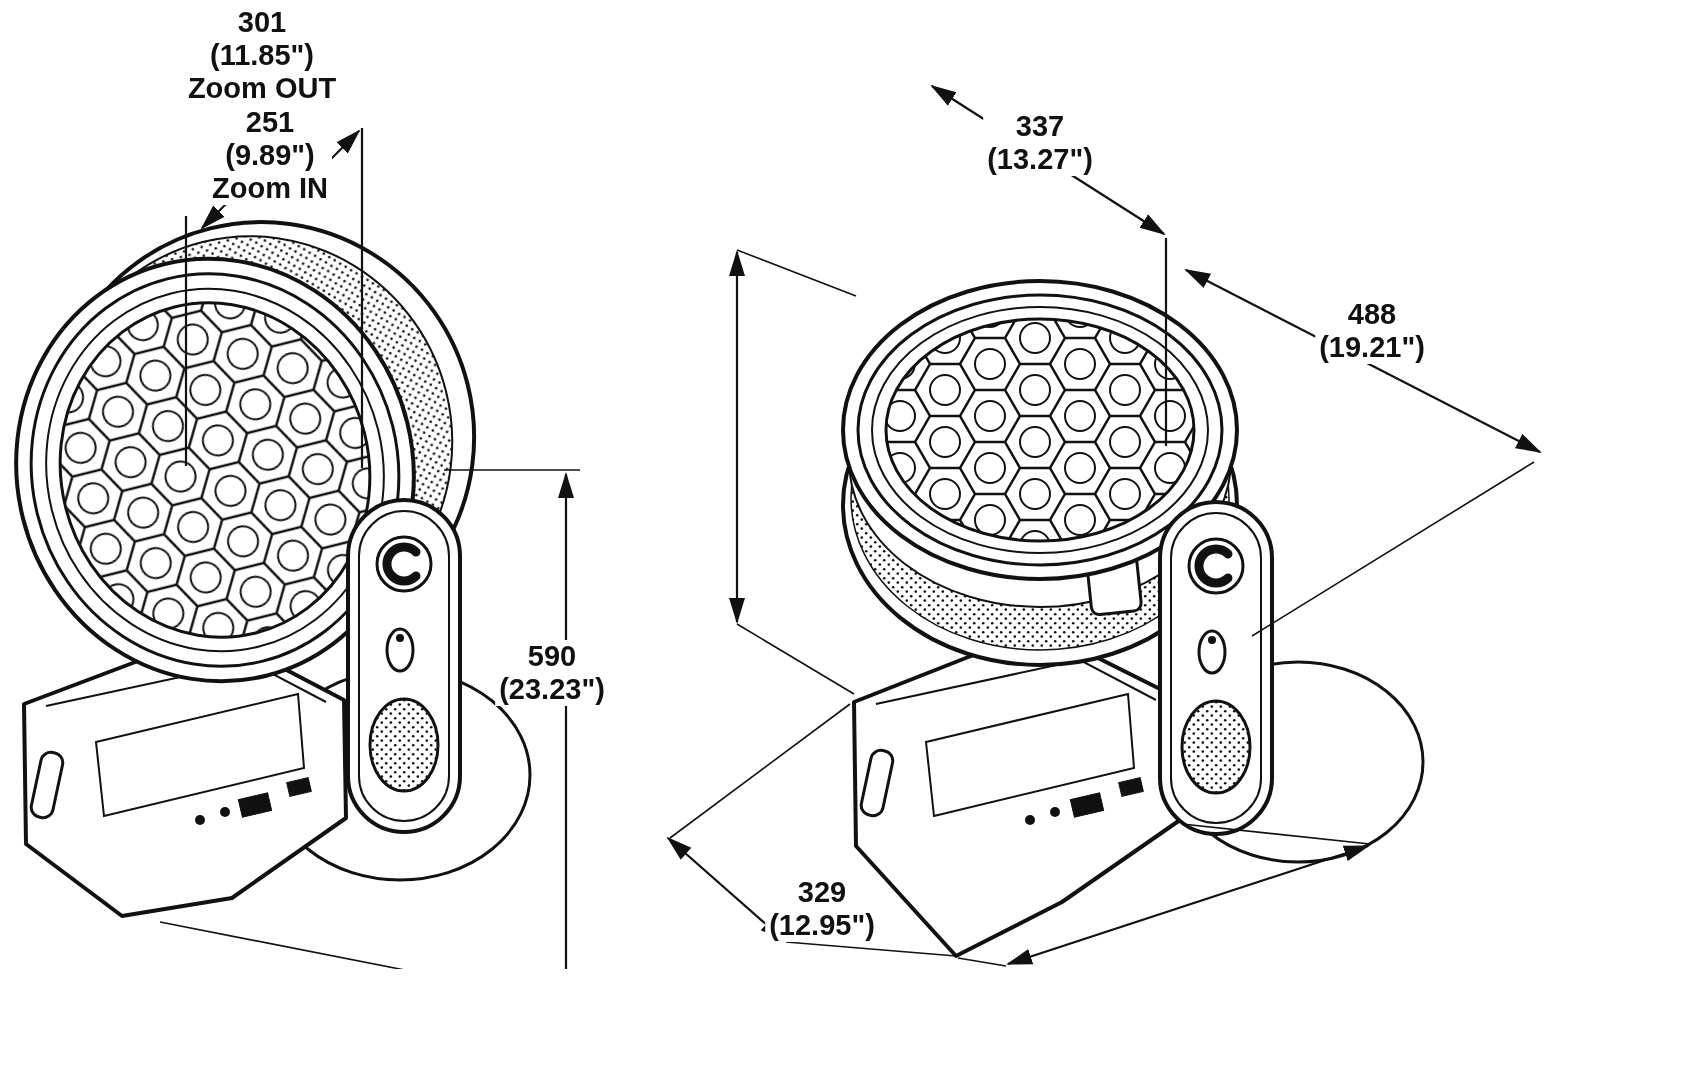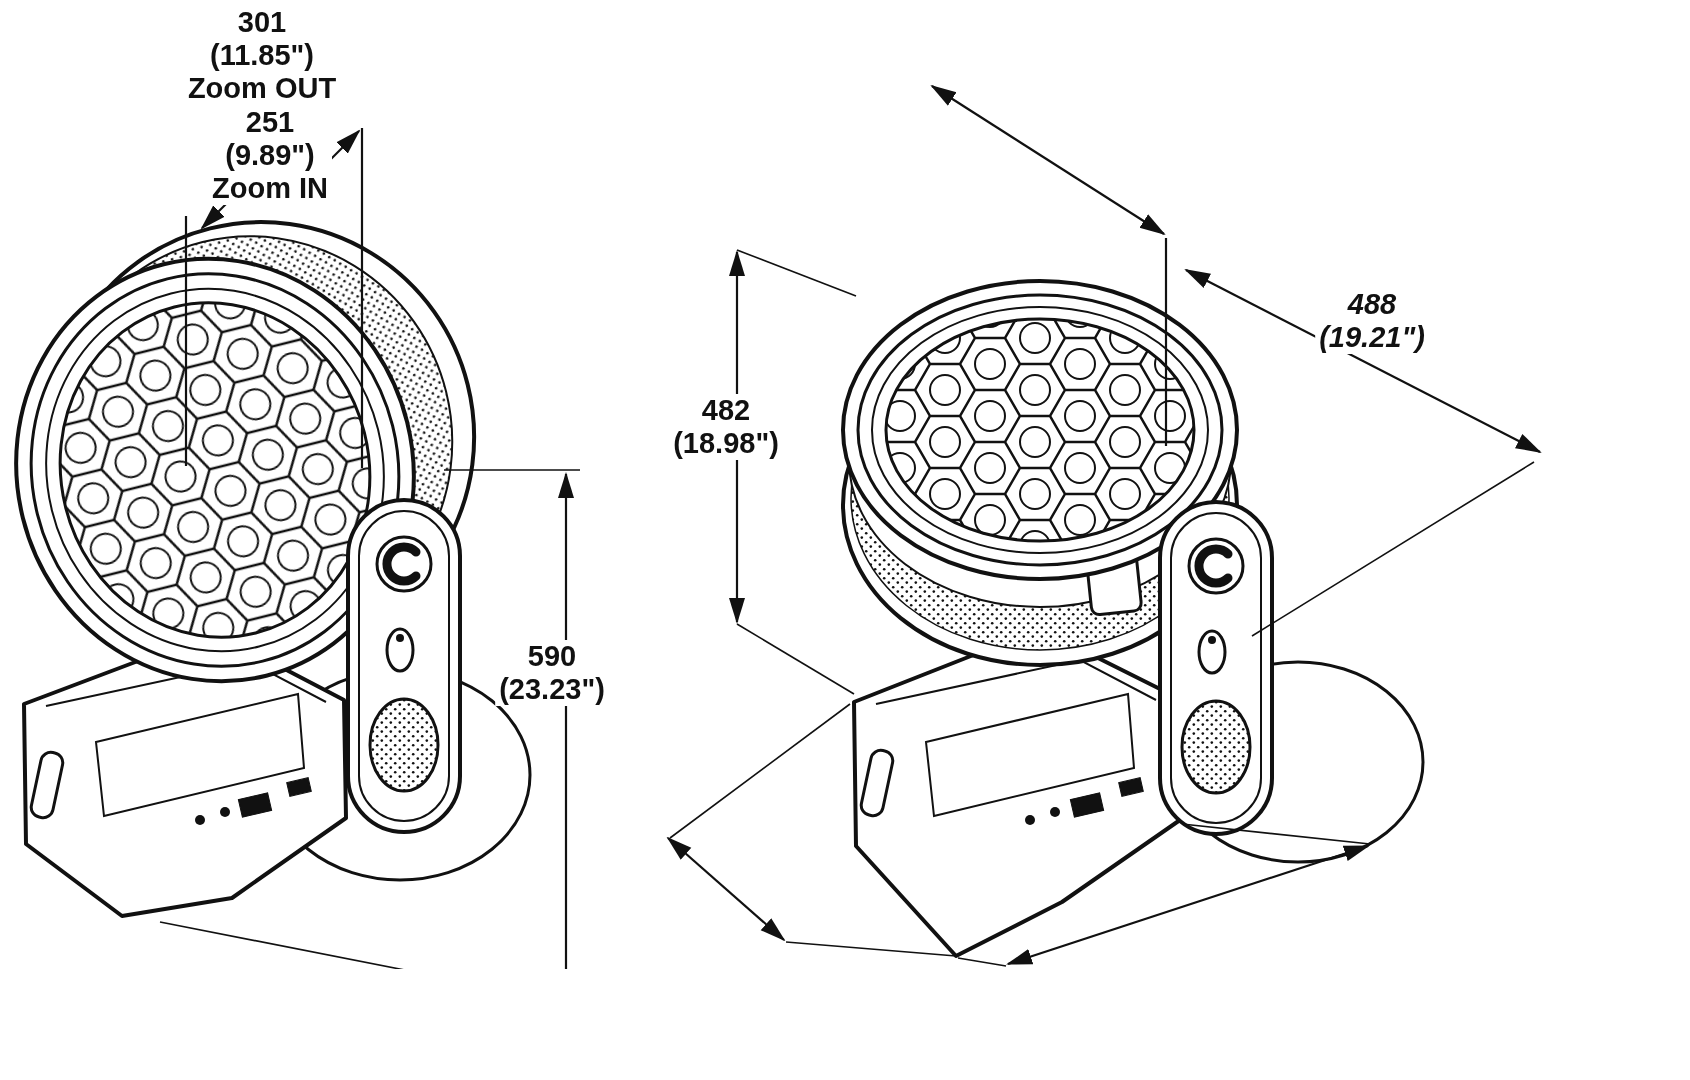--- a/index.html
+++ b/index.html
@@ -140,26 +140,30 @@
   <div>251</div>
   <div>(9.89")</div>
   <div>Zoom IN</div>
 </div>
 
 <div class="dim" style="left:552px;top:640px;">
   <div>590</div>
   <div>(23.23")</div>
 </div>
 
+<div class="dim" style="left:1040px;top:110px;">
+  <div>337</div>
+  <div>(13.27")</div>
+</div>
 
-<div class="dim" style="left:1372px;top:288px;font-style:italic;">
+<div class="dim" style="left:1372px;top:298px;">
   <div>488</div>
   <div>(19.21")</div>
 </div>
 
-<div class="dim" style="left:726px;top:394px;">
-  <div>482</div>
-  <div>(18.98")</div>
+
+<div class="dim" style="left:822px;top:876px;">
+  <div>329</div>
+  <div>(12.95")</div>
 </div>
-
 
 
 </div>
 
 </body></html>

